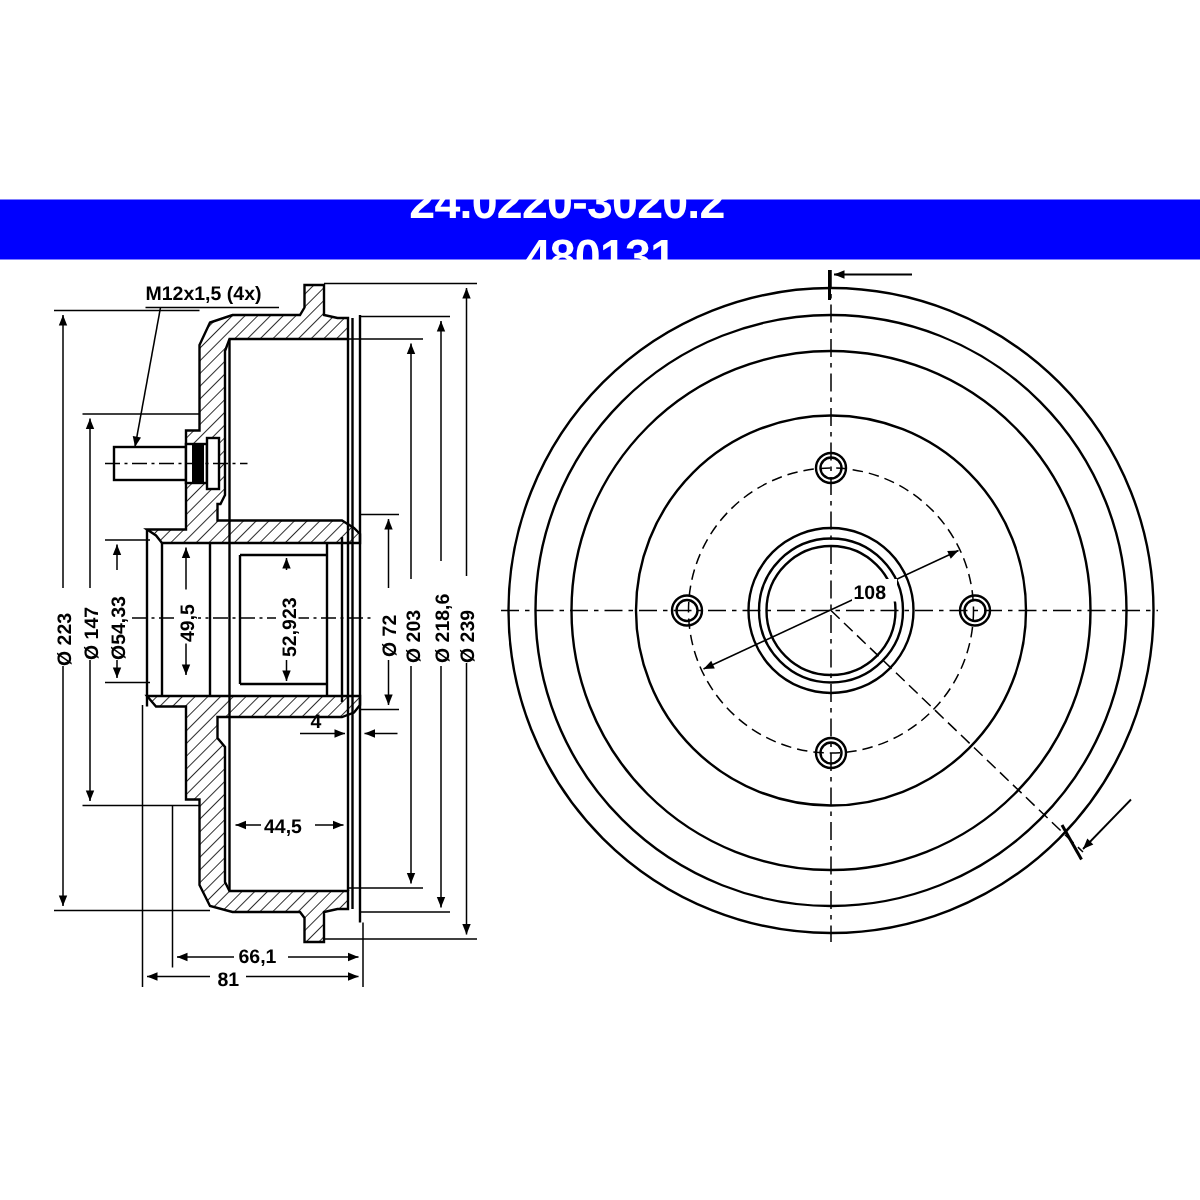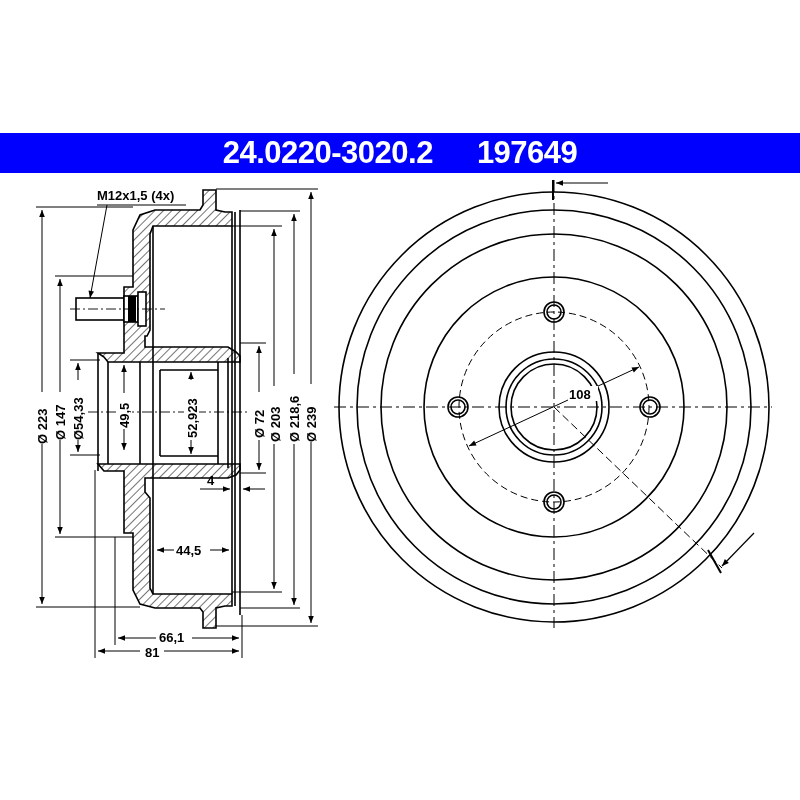--- a/index.html
+++ b/index.html
@@ -3,31 +3,32 @@
   <meta charset="utf-8">
   <style>
     html, body { margin: 0; padding: 0; background: #ffffff; }
     body { width: 800px; height: 800px; position: relative; overflow: hidden; font-family: "Liberation Sans", sans-serif; }
     .header-bar {
       position: absolute; left: 0; top: 133px; width: 800px; height: 40px;
       background: #0000ff; color: #ffffff;
       display: flex; align-items: center; justify-content: center;
       font-family: "Liberation Sans", sans-serif; font-weight: bold; font-size: 31px;
       letter-spacing: -0.5px;
+      flex-direction: column;
     }
     .header-bar .part-no { margin-right: 44px; }
     .drawing { position: absolute; left: 0; top: 0; width: 800px; height: 800px; }
     .dim-text { font-family: "Liberation Sans", sans-serif; font-weight: bold; font-size: 13px; fill: #000; }
   </style>
 </head>
 <body>
 
 <div class="header-bar">
   <span class="part-no">24.0220-3020.2</span>
-  <span class="ref-no">197649</span>
+  <span class="ref-no">480131</span>
 </div>
 
 <svg class="drawing" viewBox="0 0 800 800" xmlns="http://www.w3.org/2000/svg">
   <defs>
     <pattern id="hatch" patternUnits="userSpaceOnUse" width="6" height="6" patternTransform="rotate(45)">
       <rect width="6" height="6" fill="#fff"></rect>
       <line x1="0" y1="0" x2="0" y2="6" stroke="#000" stroke-width="1.1"></line>
     </pattern>
     <marker id="arr" viewBox="0 0 10 10" refX="10" refY="5" markerWidth="9" markerHeight="7" orient="auto-start-reverse" markerUnits="userSpaceOnUse">
       <path d="M0,1 L10,5 L0,9 z" fill="#000"></path>

